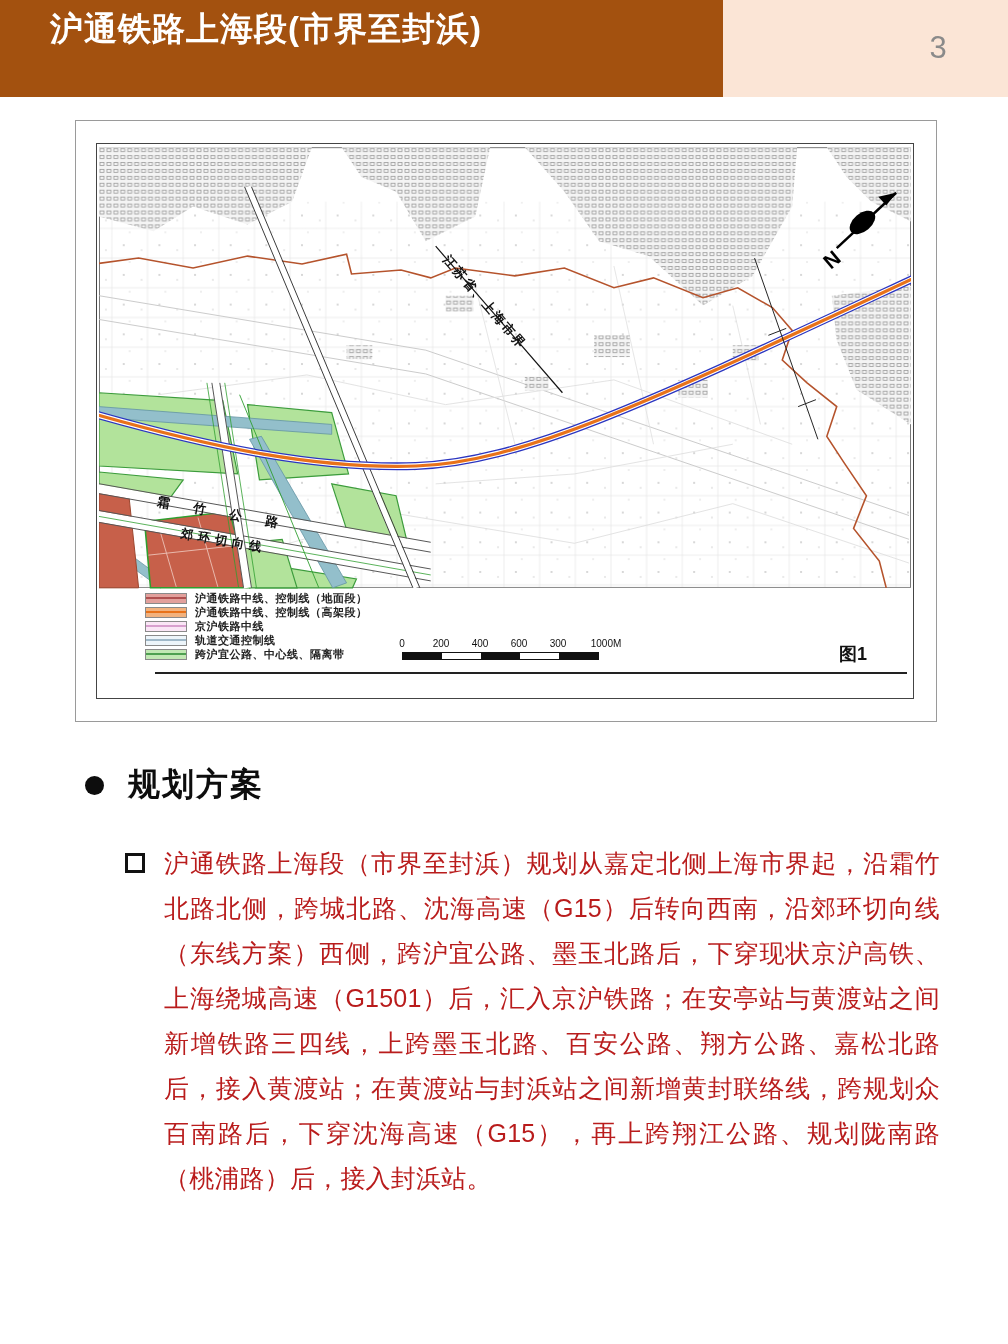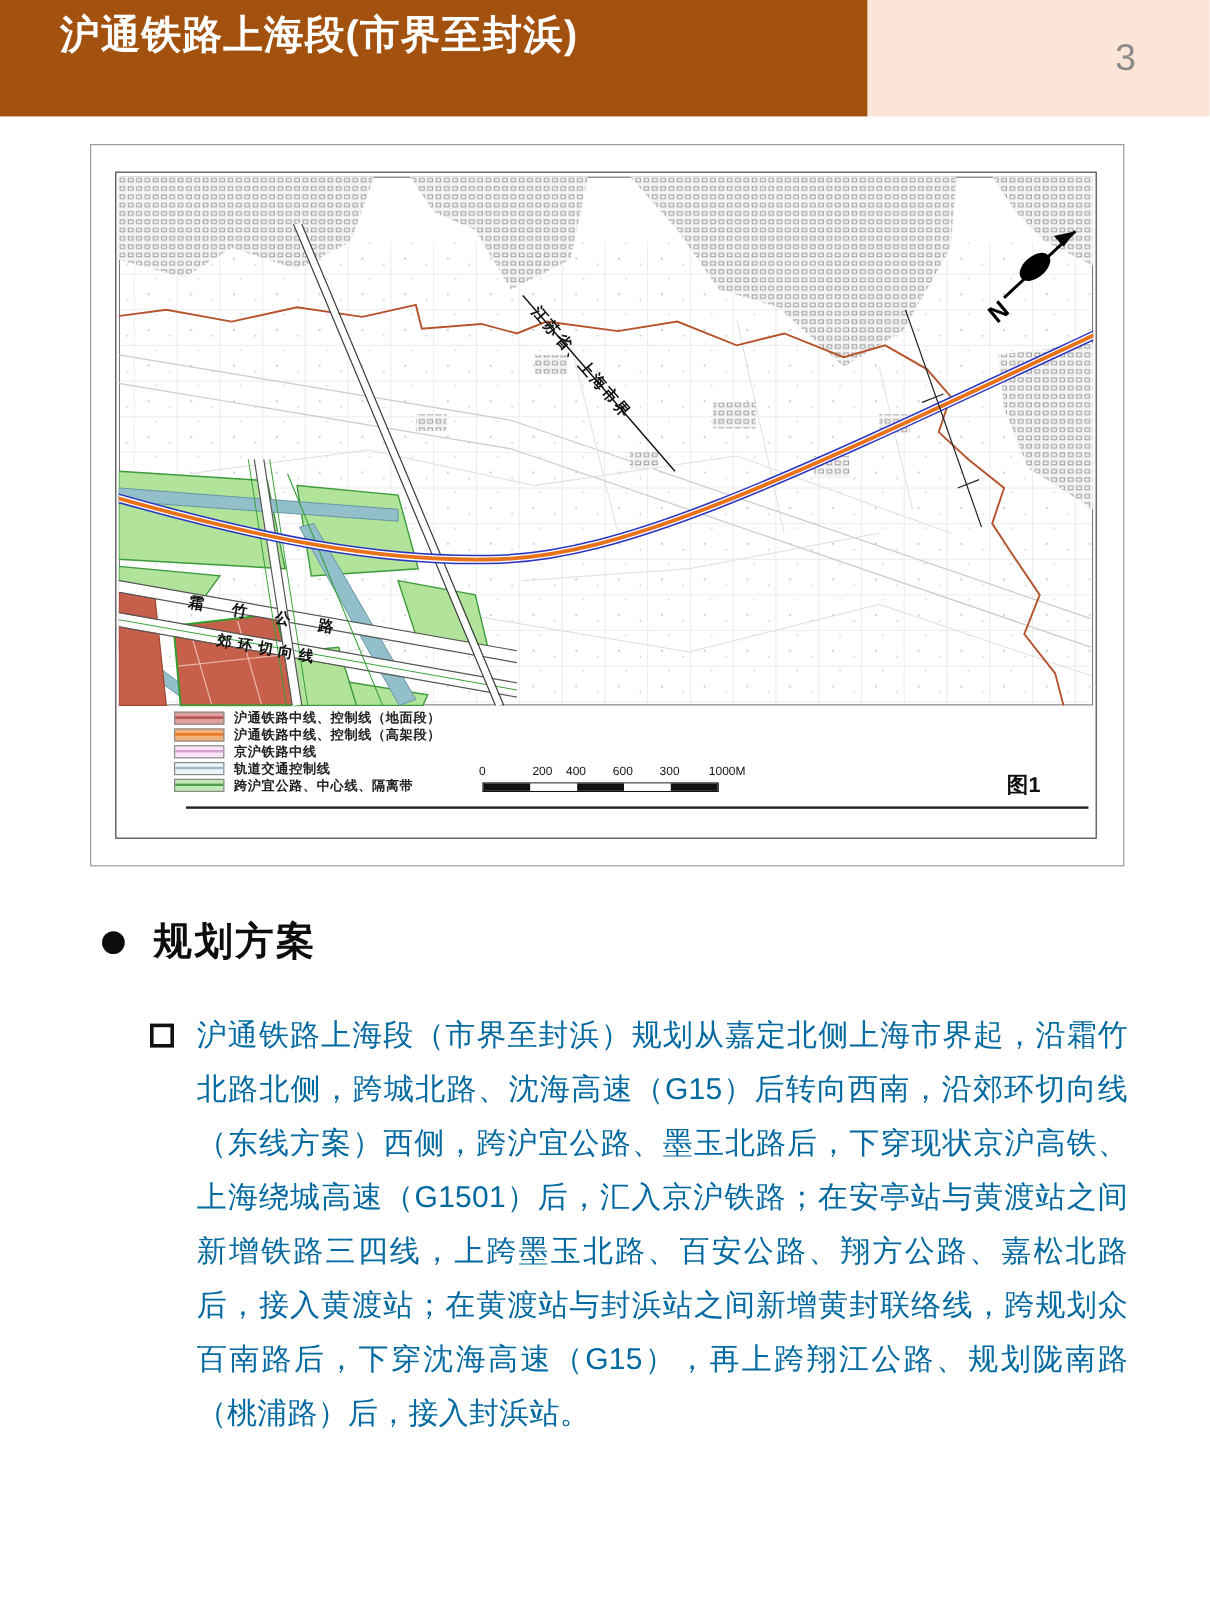--- a/index.html
+++ b/index.html
@@ -40,21 +40,21 @@
   .caption-title{text-align:center;font-size:16px;font-weight:700;color:#111;}
   .caption-right{position:absolute;right:26px;top:3px;font-size:12px;font-weight:700;color:#111;}
   
   .content{position:absolute;left:85px;top:763px;width:855px;}
   .heading-row{display:flex;align-items:center;}
   .heading-bullet{width:19px;height:19px;border-radius:50%;background:#0d0d0d;margin-right:24px;flex:0 0 auto;}
   .section-title{font-size:32px;font-weight:700;color:#0d0d0d;letter-spacing:2px;}
   .bullets{margin-top:34px;}
   .bullet{display:flex;margin-left:40px;margin-bottom:22px;}
   .bullet-marker{width:14px;height:14px;border:3px solid #111;margin:12px 19px 0 0;flex:0 0 auto;}
-  .bullet-text{width:780px;font-size:25px;line-height:45px;color:#0369a1;text-align:justify;letter-spacing:0.2px;}
+  .bullet-text{width:780px;font-size:25px;line-height:45px;color:#b91c1c;text-align:justify;letter-spacing:0.2px;}
   svg text{font-family:"Liberation Sans","DejaVu Sans",sans-serif;}
 </style>
 </head>
 <body>
 
 <div class="header">
   <div class="header-bar"></div>
   <div class="header-side"></div>
   <div class="header-title">
     <div>沪通铁路上海段(市界至封浜)</div>
@@ -201,21 +201,21 @@
       <div class="legend-row">
         <span class="legend-swatch" style="background: rgb(194, 232, 180);">
             <span class="legend-line" style="background: rgb(78, 160, 80);"></span>
           </span>
         <span class="legend-label">跨沪宜公路、中心线、隔离带</span>
       </div>
     </div>
 
     <div class="scalebar">
       <span class="scale-tick" style="left:0">0</span>
-      <span class="scale-tick" style="left:50px">200</span>
+      <span class="scale-tick" style="left:39px">200</span>
       <span class="scale-tick" style="left:78px">400</span>
       <span class="scale-tick" style="left:117px">600</span>
       <span class="scale-tick" style="left:156px">300</span>
       <span class="scale-tick" style="left:204px">1000M</span>
       <div class="scale-bar">
         <span class="scale-seg seg-b"></span>
           <span class="scale-seg seg-w"></span>
           <span class="scale-seg seg-b"></span>
           <span class="scale-seg seg-w"></span>
           <span class="scale-seg seg-b"></span>

